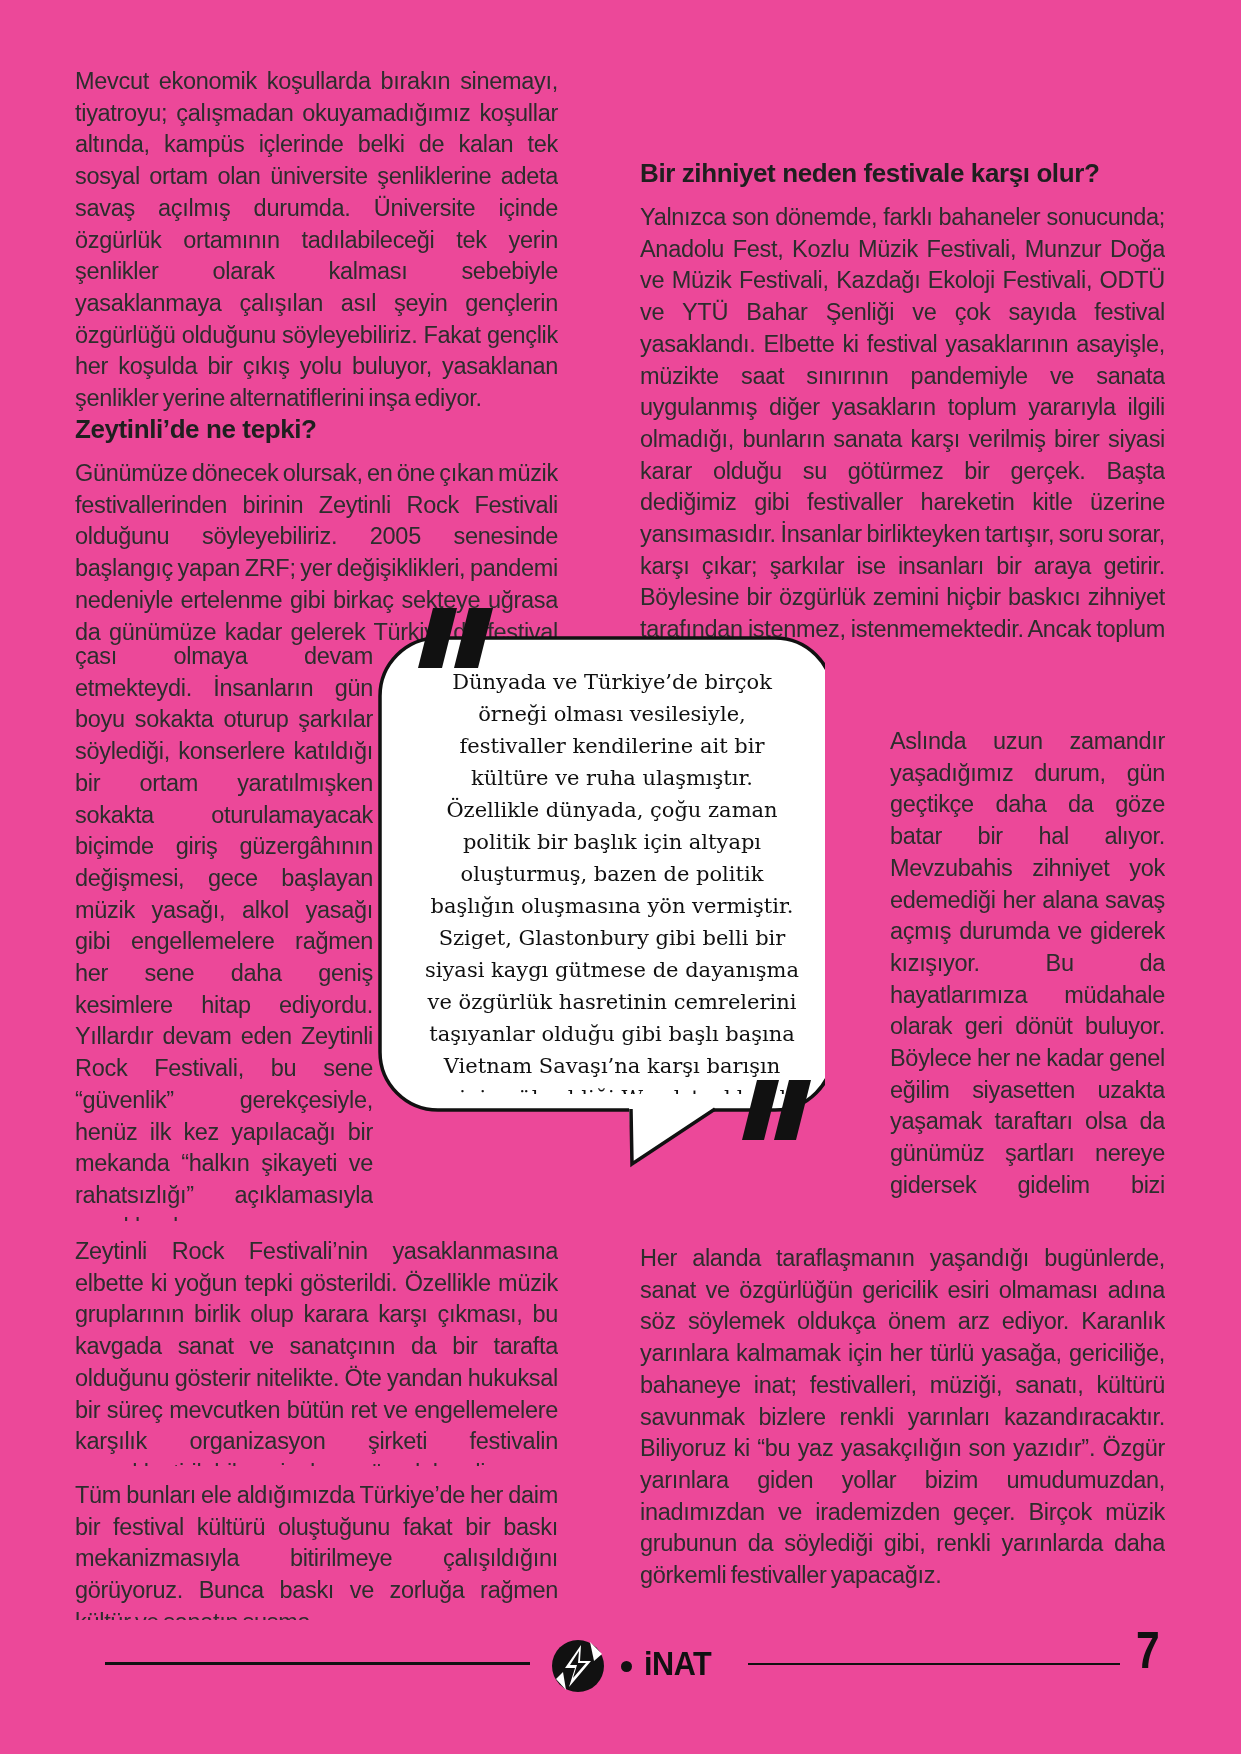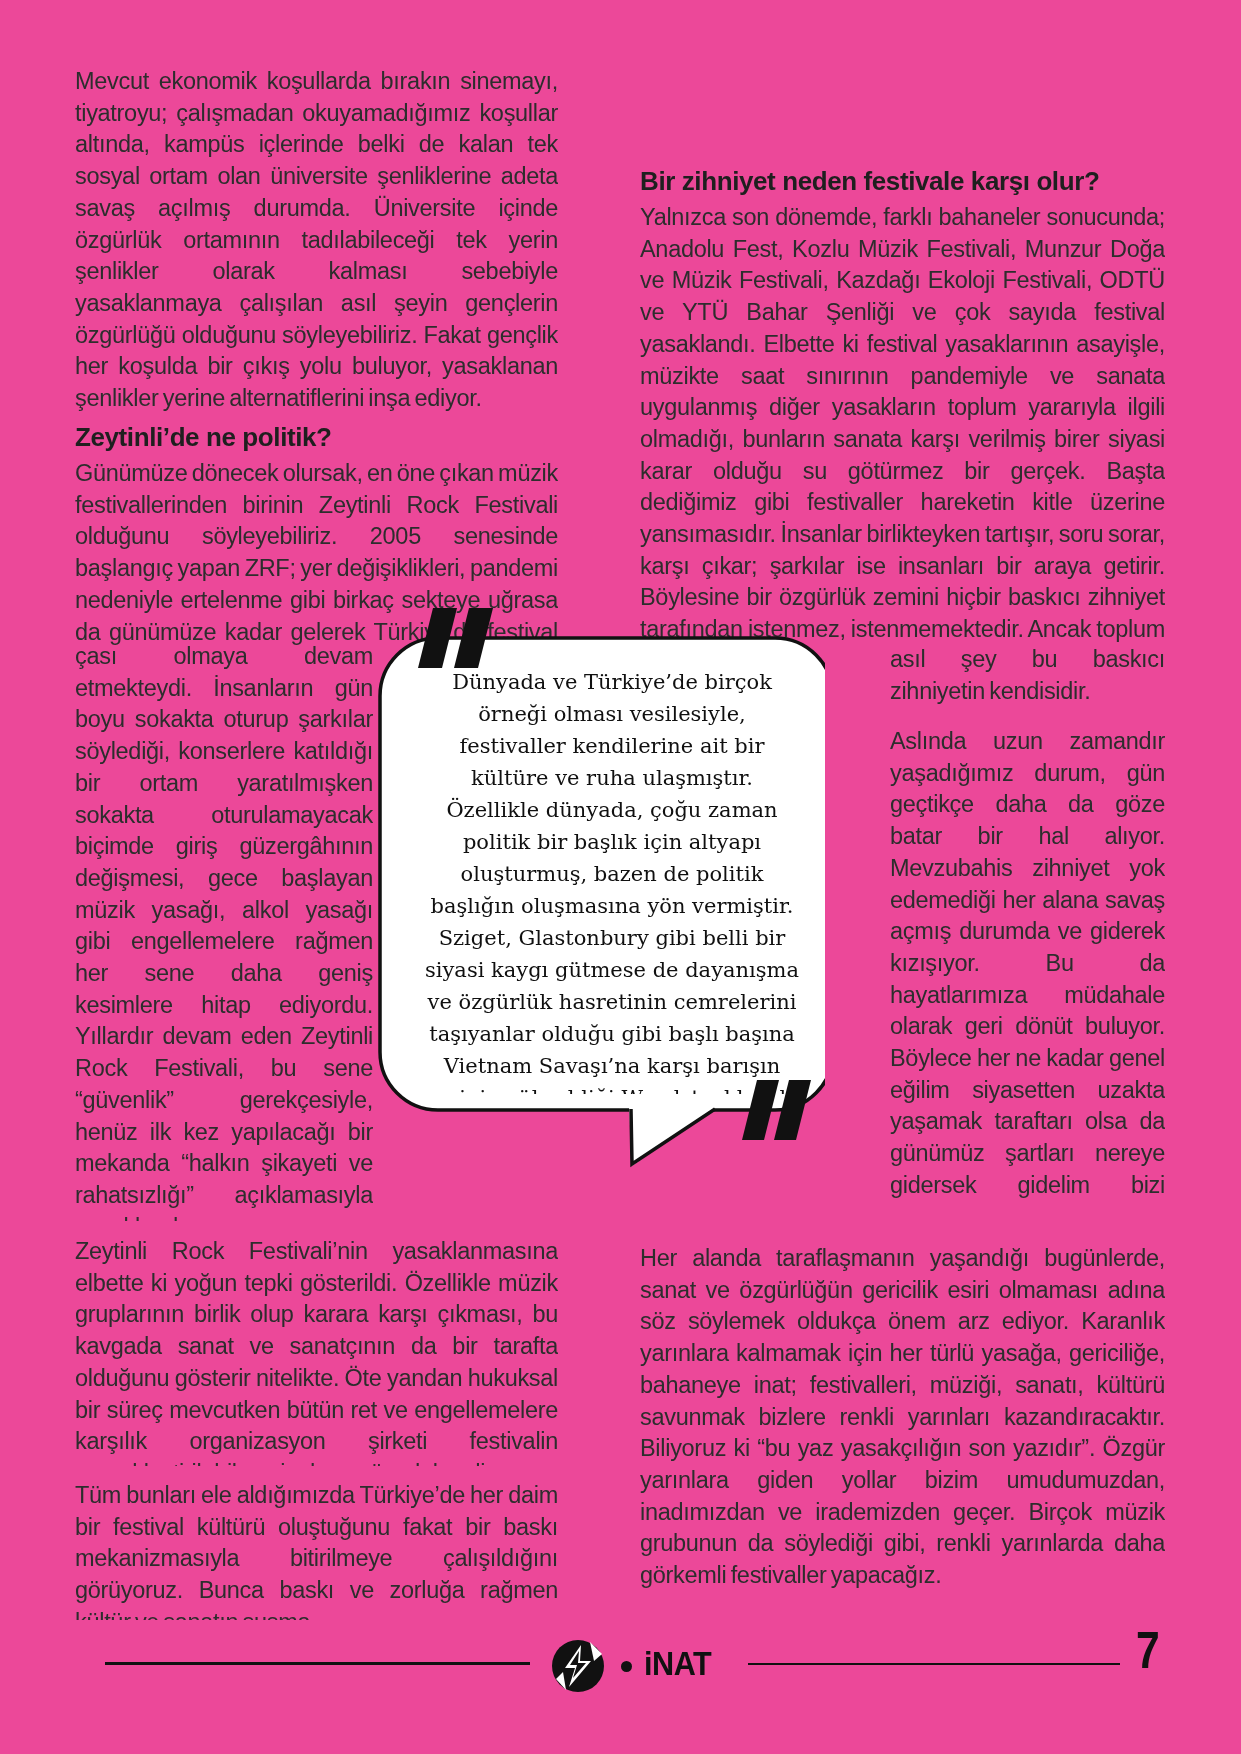--- a/index.html
+++ b/index.html
@@ -22,21 +22,20 @@
     word-spacing:-2px;
     overflow:hidden;
     white-space:normal;
   }
   .head{
     position:absolute;
     font-size:26px;
     font-weight:bold;
     color:#1f1f1f;
     letter-spacing:-0.4px;
-    margin-top:8px;
   }
   
   .l-wide{left:75px;width:483px;}
   .l-narrow{left:75px;width:298px;}
   
   .r-wide{left:640px;width:525px;}
   .r-narrow{left:890px;width:275px;}
 
   .quote-text{
     position:absolute;
@@ -63,36 +62,35 @@
   .logo{position:absolute;left:550px;top:1638px;}
   .dot{position:absolute;left:621px;top:1661px;width:11px;height:11px;border-radius:50%;background:#111;}
 </style>
 </head>
 <body>
 
 <div class="page">
 
   <div class="blk l-wide" style="top:66px;height:345px;">Mevcut ekonomik koşullarda bırakın sinemayı, tiyatroyu; çalışmadan okuyamadığımız koşullar altında, kampüs içlerinde belki de kalan tek sosyal ortam olan üniversite şenliklerine adeta savaş açılmış durumda. Üniversite içinde özgürlük ortamının tadılabileceği tek yerin şenlikler olarak kalması sebebiyle yasaklanmaya çalışılan asıl şeyin gençlerin özgürlüğü olduğunu söyleyebiliriz. Fakat gençlik her koşulda bir çıkış yolu buluyor, yasaklanan şenlikler yerine alternatiflerini inşa ediyor.</div>
 
-  <div class="head" style="left:75px;top:414px;">Zeytinli’de ne politik?</div>
+  <div class="head" style="left:75px;top:414px;">Zeytinli’de ne tepki?</div>
 
   <div class="blk l-wide" style="top:458px;height:192px;">Günümüze dönecek olursak, en öne çıkan müzik festivallerinden birinin Zeytinli Rock Festivali olduğunu söyleyebiliriz. 2005 senesinde başlangıç yapan ZRF; yer değişiklikleri, pandemi nedeniyle ertelenme gibi birkaç sekteye uğrasa da günümüze kadar gelerek Türkiye’de festival ruhunun bir par-</div>
 
   <div class="blk l-narrow" style="top:641px;height:580px;">çası olmaya devam etmekteydi. İnsanların gün boyu sokakta oturup şarkılar söylediği, konserlere katıldığı bir ortam yaratılmışken sokakta oturulamayacak biçimde giriş güzergâhının değişmesi, gece başlayan müzik yasağı, alkol yasağı gibi engellemelere rağmen her sene daha geniş kesimlere hitap ediyordu. Yıllardır devam eden Zeytinli Rock Festivali, bu sene “güvenlik” gerekçesiyle, henüz ilk kez yapılacağı bir mekanda “halkın şikayeti ve rahatsızlığı” açıklamasıyla yasaklandı.</div>
 
   <div class="blk l-wide" style="top:1236px;height:230px;">Zeytinli Rock Festivali’nin yasaklanmasına elbette ki yoğun tepki gösterildi. Özellikle müzik gruplarının birlik olup karara karşı çıkması, bu kavgada sanat ve sanatçının da bir tarafta olduğunu gösterir nitelikte. Öte yandan hukuksal bir süreç mevcutken bütün ret ve engellemelere karşılık organizasyon şirketi festivalin gerçekleştirilebilmesi adına mücadele ediyor.</div>
 
   <div class="blk l-wide" style="top:1480px;height:140px;">Tüm bunları ele aldığımızda Türkiye’de her daim bir festival kültürü oluştuğunu fakat bir baskı mekanizmasıyla bitirilmeye çalışıldığını görüyoruz. Bunca baskı ve zorluğa rağmen kültür ve sanatın susma-</div>
 
 
   <div class="head" style="left:640px;top:158px;">Bir zihniyet neden festivale karşı olur?</div>
 
   <div class="blk r-wide" style="top:202px;height:446px;">Yalnızca son dönemde, farklı bahaneler sonucunda; Anadolu Fest, Kozlu Müzik Festivali, Munzur Doğa ve Müzik Festivali, Kazdağı Ekoloji Festivali, ODTÜ ve YTÜ Bahar Şenliği ve çok sayıda festival yasaklandı. Elbette ki festival yasaklarının asayişle, müzikte saat sınırının pandemiyle ve sanata uygulanmış diğer yasakların toplum yararıyla ilgili olmadığı, bunların sanata karşı verilmiş birer siyasi karar olduğu su götürmez bir gerçek. Başta dediğimiz gibi festivaller hareketin kitle üzerine yansımasıdır. İnsanlar birlikteyken tartışır, soru sorar, karşı çıkar; şarkılar ise insanları bir araya getirir. Böylesine bir özgürlük zemini hiçbir baskıcı zihniyet tarafından istenmez, istenmemektedir. Ancak toplum adına tehlikeli olan</div>
 
-  <div class="blk r-narrow" style="top:644px;height:68px;">asıl şey bu baskıcı zihniyetin kendisidir.</div>
 
   <div class="blk r-narrow" style="top:726px;height:480px;">Aslında uzun zamandır yaşadığımız durum, gün geçtikçe daha da göze batar bir hal alıyor. Mevzubahis zihniyet yok edemediği her alana savaş açmış durumda ve giderek kızışıyor. Bu da hayatlarımıza müdahale olarak geri dönüt buluyor. Böylece her ne kadar genel eğilim siyasetten uzakta yaşamak taraftarı olsa da günümüz şartları nereye gidersek gidelim bizi siyasetin tam merke-</div>
 
 
   <div class="blk r-wide" style="top:1243px;height:358px;">Her alanda taraflaşmanın yaşandığı bugünlerde, sanat ve özgürlüğün gericilik esiri olmaması adına söz söylemek oldukça önem arz ediyor. Karanlık yarınlara kalmamak için her türlü yasağa, gericiliğe, bahaneye inat; festivalleri, müziği, sanatı, kültürü savunmak bizlere renkli yarınları kazandıracaktır. Biliyoruz ki “bu yaz yasakçılığın son yazıdır”. Özgür yarınlara giden yollar bizim umudumuzdan, inadımızdan ve irademizden geçer. Birçok müzik grubunun da söylediği gibi, renkli yarınlarda daha görkemli festivaller yapacağız.</div>
 
   <svg class="bubble-svg" width="470" height="630" viewBox="0 0 470 630" aria-hidden="true">
 
     <rect x="25" y="68" width="453" height="472" rx="58" ry="58" fill="#ffffff" stroke="#111111" stroke-width="3.5"></rect>
 

